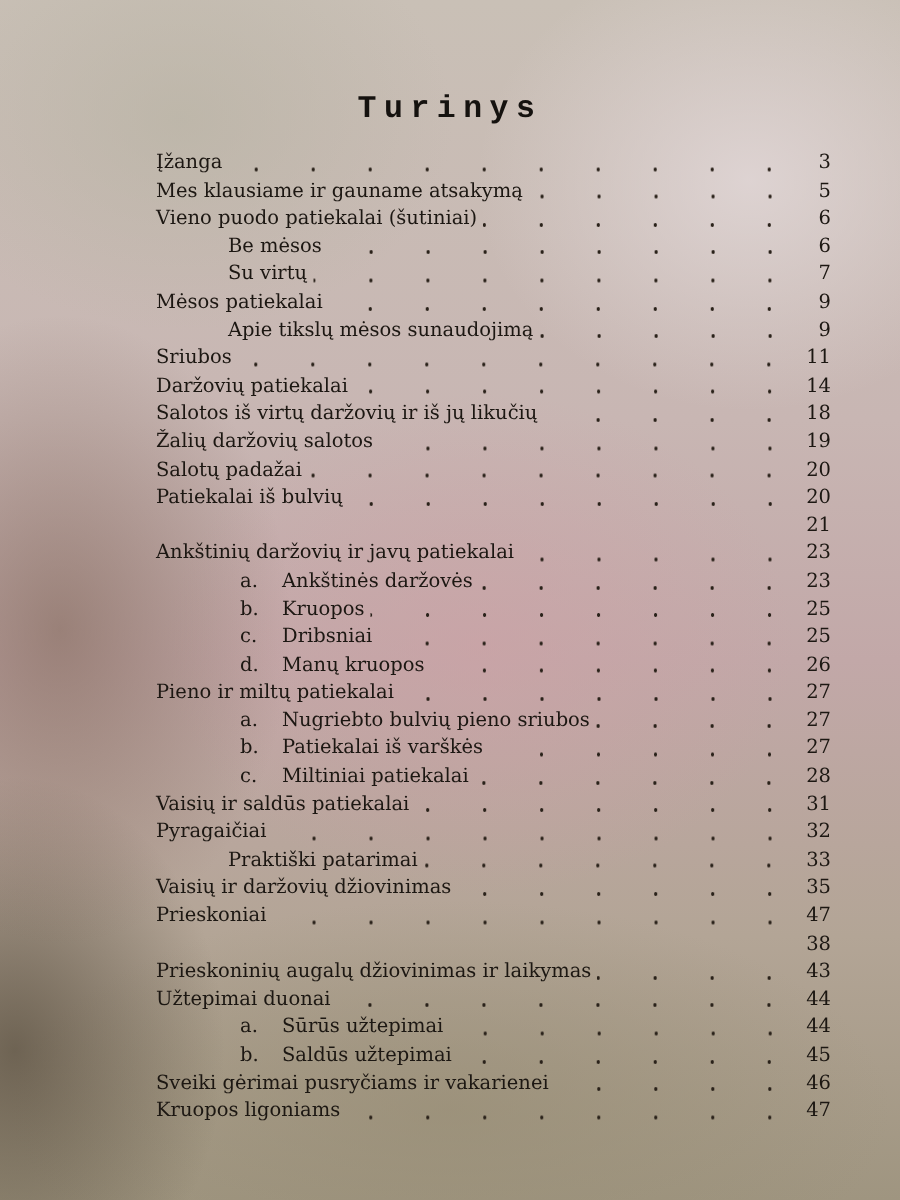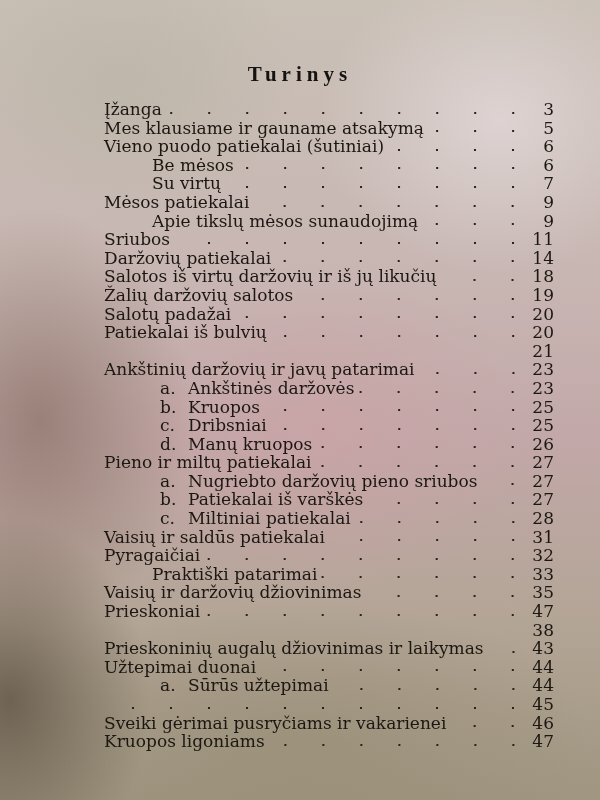--- a/index.html
+++ b/index.html
@@ -12,27 +12,27 @@
       radial-gradient(ellipse 220px 300px at 40px 420px, rgba(120,95,80,0.55), rgba(120,95,80,0) 70%),
       radial-gradient(ellipse 300px 240px at 320px 430px, rgba(205,160,165,0.55), rgba(205,160,165,0) 70%),
       radial-gradient(ellipse 200px 260px at 10px 700px, rgba(70,60,45,0.6), rgba(70,60,45,0) 70%),
       radial-gradient(ellipse 420px 200px at 300px 740px, rgba(150,140,115,0.6), rgba(150,140,115,0) 70%),
       radial-gradient(ellipse 260px 200px at 120px 80px, rgba(185,180,165,0.7), rgba(185,180,165,0) 70%),
       linear-gradient(180deg, #c9c0b6 0%, #c8b6b3 35%, #c2a8a8 55%, #b3a596 78%, #9f9580 100%);
   }
   .page { position: absolute; inset: 0; }
   .title {
     position: absolute; top: 62px; left: 0; width: 600px; text-align: center;
-    font-family: Liberation Serif, serif;
+    font-family: Liberation Mono, monospace;
     font-weight: bold; font-size: 21px; letter-spacing: 5px; color: #15120f;
   }
   .toc { position: absolute; top: 100px; left: 104px; width: 450px; }
   .row {
     position: relative; height: 18.6px; line-height: 18.6px;
-    font-size: 17px; white-space: nowrap; display: flex;
+    font-size: 13px; white-space: nowrap; display: flex;
   }
   .row .label { position: relative; z-index: 2; padding-right: 4px; }
   .row.indent1 .label { padding-left: 48px; }
   .row.indent2 .label { padding-left: 56px; }
   .row .marker { display: inline-block; width: 28px; }
   .row .leader {
     flex: 1; position: relative; overflow: hidden;
     background-image: radial-gradient(circle, #2a221a 1.1px, transparent 1.3px);
     background-size: 38px 4px; background-repeat: repeat-x;
     background-position: right 30px bottom 4px;
@@ -111,21 +111,21 @@
       <div class="row">
     <span class="label"><span class="text">Patiekalai iš bulvių</span></span>
     <span class="leader"></span>
     <span class="page-num">20</span>
   </div>
       <div class="row indent1 noleader">
     <span class="leader"></span>
     <span class="page-num">21</span>
   </div>
       <div class="row">
-    <span class="label"><span class="text">Ankštinių daržovių ir javų patarimai</span></span>
+    <span class="label"><span class="text">Ankštinių daržovių ir javų patiekalai</span></span>
     <span class="leader"></span>
     <span class="page-num">23</span>
   </div>
       <div class="row indent2">
     <span class="label"><span class="marker">a.</span><span class="text">Ankštinės daržovės</span></span>
     <span class="leader"></span>
     <span class="page-num">23</span>
   </div>
       <div class="row indent2">
     <span class="label"><span class="marker">b.</span><span class="text">Kruopos</span></span>
@@ -141,21 +141,21 @@
     <span class="label"><span class="marker">d.</span><span class="text">Manų kruopos</span></span>
     <span class="leader"></span>
     <span class="page-num">26</span>
   </div>
       <div class="row">
     <span class="label"><span class="text">Pieno ir miltų patiekalai</span></span>
     <span class="leader"></span>
     <span class="page-num">27</span>
   </div>
       <div class="row indent2">
-    <span class="label"><span class="marker">a.</span><span class="text">Nugriebto daržovių pieno sriubos</span></span>
+    <span class="label"><span class="marker">a.</span><span class="text">Nugriebto bulvių pieno sriubos</span></span>
     <span class="leader"></span>
     <span class="page-num">27</span>
   </div>
       <div class="row indent2">
     <span class="label"><span class="marker">b.</span><span class="text">Patiekalai iš varškės</span></span>
     <span class="leader"></span>
     <span class="page-num">27</span>
   </div>
       <div class="row indent2">
     <span class="label"><span class="marker">c.</span><span class="text">Miltiniai patiekalai</span></span>
@@ -200,20 +200,21 @@
     <span class="label"><span class="text">Užtepimai duonai</span></span>
     <span class="leader"></span>
     <span class="page-num">44</span>
   </div>
       <div class="row indent2">
     <span class="label"><span class="marker">a.</span><span class="text">Sūrūs užtepimai</span></span>
     <span class="leader"></span>
     <span class="page-num">44</span>
   </div>
       <div class="row indent2">
+    <span class="label"><span class="marker">b.</span><span class="text">Saldūs užtepimai</span></span>
     <span class="leader"></span>
     <span class="page-num">45</span>
   </div>
       <div class="row">
     <span class="label"><span class="text">Sveiki gėrimai pusryčiams ir vakarienei</span></span>
     <span class="leader"></span>
     <span class="page-num">46</span>
   </div>
       <div class="row">
     <span class="label"><span class="text">Kruopos ligoniams</span></span>

